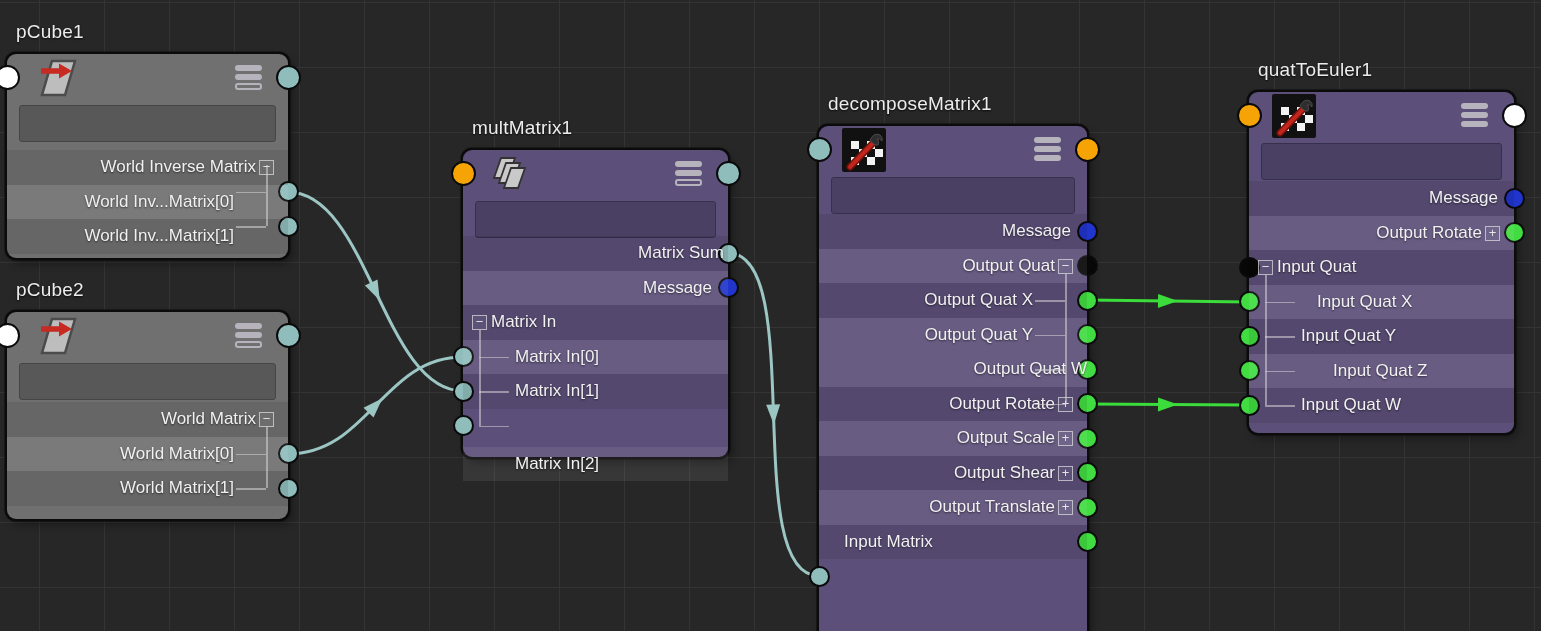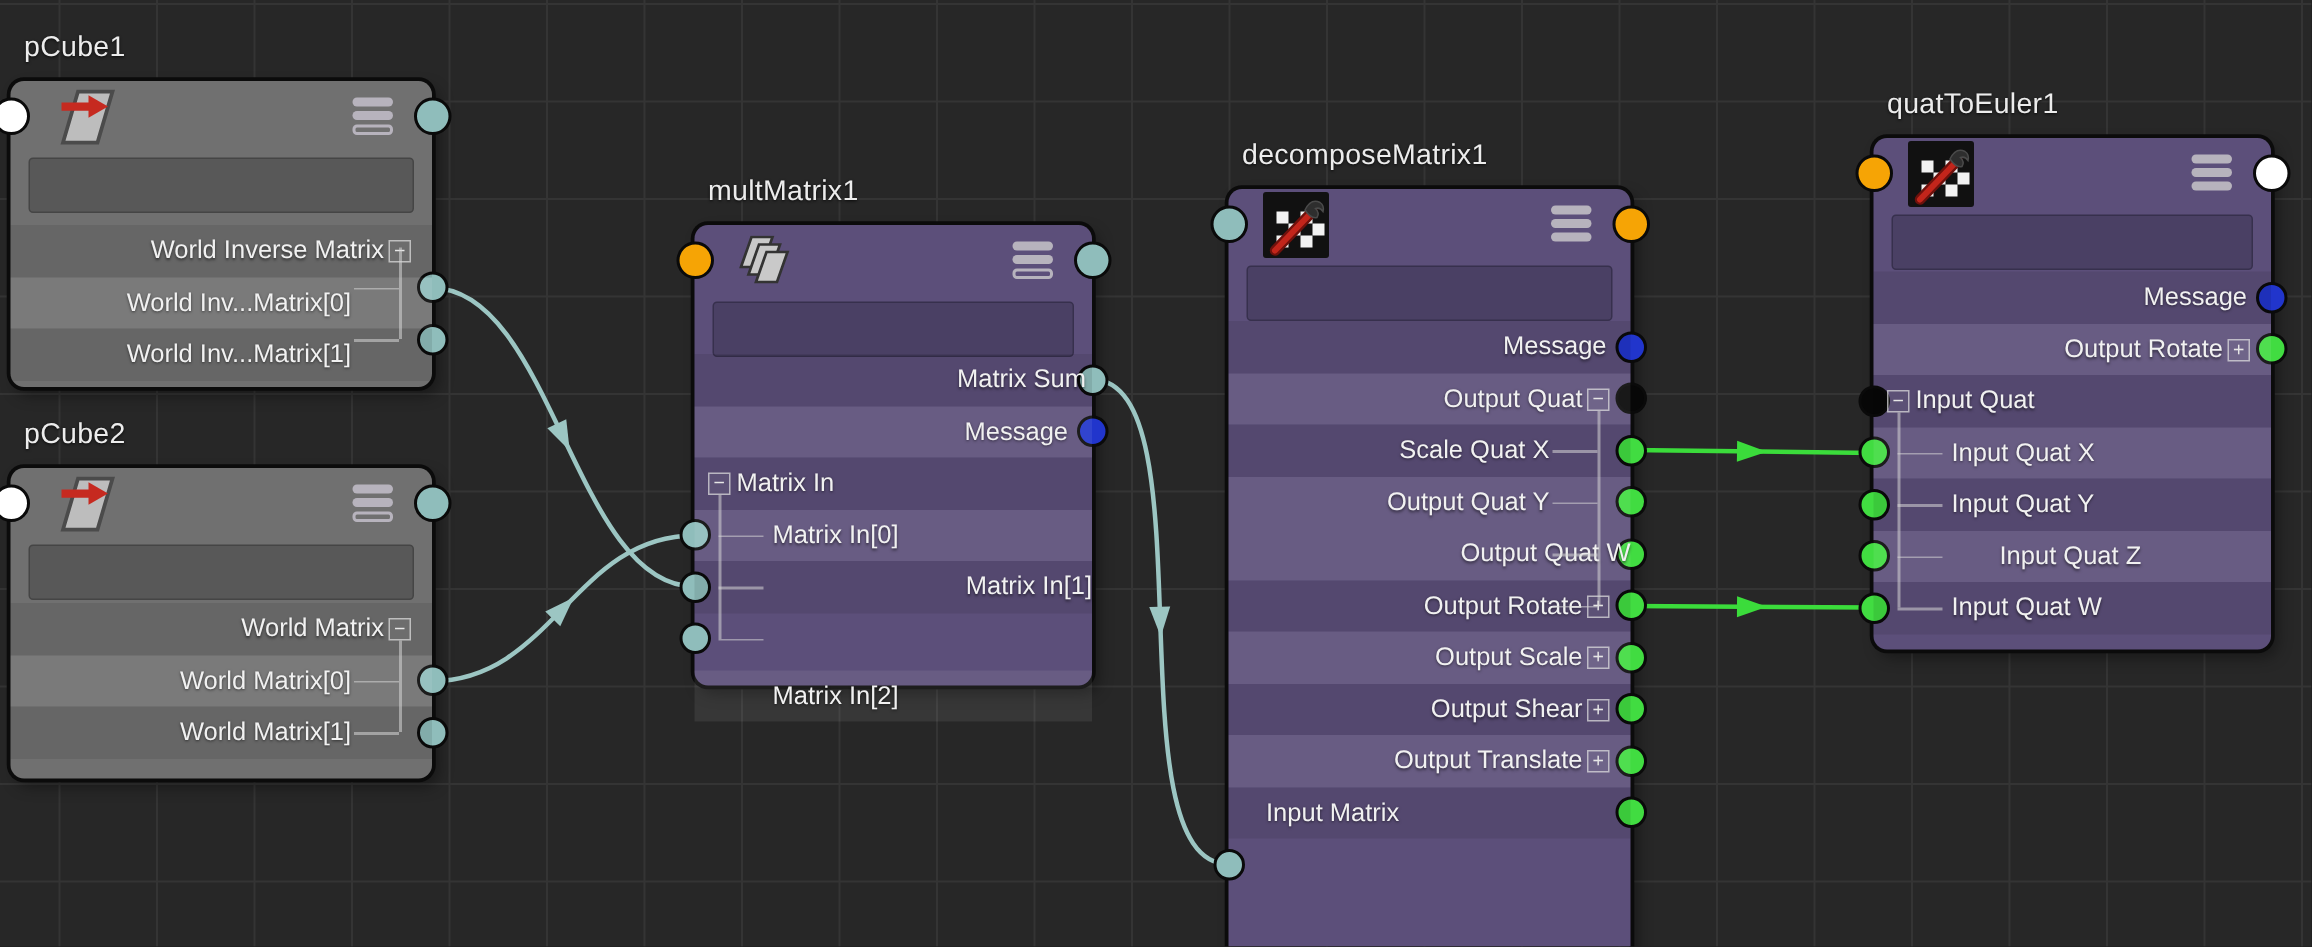--- a/index.html
+++ b/index.html
@@ -124,21 +124,21 @@
         <div class="port" style="left: 254.5px; top: 92.75px; background: rgb(143, 189, 187);"></div>
         <div class="port" style="left: 254.5px; top: 127.25px; background: rgb(33, 53, 204);"></div>
         <div class="port" style="left: -10.5px; top: 196.25px; background: rgb(143, 189, 187);"></div>
         <div class="port" style="left: -10.5px; top: 230.75px; background: rgb(143, 189, 187);"></div>
         <div class="port" style="left: -10.5px; top: 265.25px; background: rgb(143, 189, 187);"></div>
         <div class="rows" style="top: 86px;">
           <div class="row shade-dark" style="text-align: right; padding-right: 4px;"><span>Matrix Sum</span></div>
           <div class="row shade-light" style="text-align: right; padding-right: 16px;"><span>Message</span></div>
           <div class="row shade-dark" style="text-align: left; padding-left: 28px;"><span>Matrix In</span><div class="cbox" style="left: 9px;">−</div></div>
           <div class="row shade-light" style="text-align: left; padding-left: 52px;"><span>Matrix In[0]</span></div>
-          <div class="row shade-dark" style="text-align: right; padding-left: 52px;"><span>Matrix In[1]</span></div>
+          <div class="row shade-dark" style="text-align: left; padding-left: 52px;"><span>Matrix In[1]</span></div>
           <div class="row shade-light" style="text-align: left; padding-left: 52px; margin-top: 38px;"><span>Matrix In[2]</span></div>
         </div>
         <div class="tline" style="left: 16px; top: 180px; width: 1.5px; height: 95.75px;"></div>
         <div class="tline" style="left: 16px; top: 206.75px; width: 30px; height: 1.5px;"></div>
         <div class="tline" style="left: 16px; top: 241.25px; width: 30px; height: 1.5px;"></div>
         <div class="tline" style="left: 16px; top: 275.75px; width: 30px; height: 1.5px;"></div>
       </div>
       <div class="node" style="left: 819px; top: 126px; width: 268px; height: 598px; background: rgb(92, 79, 122);">
         <div class="title">decomposeMatrix1</div>
         <div class="hdr">
@@ -172,21 +172,21 @@
         <div class="port" style="left: 257.5px; top: 232.75px; background: rgb(65, 220, 65);"></div>
         <div class="port" style="left: 257.5px; top: 267.25px; background: rgb(65, 220, 65);"></div>
         <div class="port" style="left: 257.5px; top: 301.75px; background: rgb(65, 220, 65);"></div>
         <div class="port" style="left: 257.5px; top: 336.25px; background: rgb(65, 220, 65);"></div>
         <div class="port" style="left: 257.5px; top: 370.75px; background: rgb(65, 220, 65);"></div>
         <div class="port" style="left: 257.5px; top: 405.25px; background: rgb(65, 220, 65);"></div>
         <div class="port" style="left: -10.5px; top: 439.75px; background: rgb(143, 189, 187);"></div>
         <div class="rows" style="top: 88px;">
           <div class="row shade-dark" style="text-align: right; padding-right: 16px;"><span>Message</span></div>
           <div class="row shade-light" style="text-align: right; padding-right: 32px;"><span>Output Quat</span><div class="cbox" style="right: 14px;">−</div></div>
-          <div class="row shade-dark" style="text-align: right; padding-right: 54px;"><span>Scale Quat X</span></div>
+          <div class="row shade-dark" style="text-align: right; padding-right: 54px;"><span>Output Quat X</span></div>
           <div class="row shade-light" style="text-align: right; padding-right: 54px;"><span>Output Quat Y</span></div>
           <div class="row shade-light" style="text-align: right; "><span>Output Quat W</span></div>
           <div class="row shade-dark" style="text-align: right; padding-right: 32px;"><span>Output Rotate</span><div class="cbox" style="right: 14px;">+</div></div>
           <div class="row shade-light" style="text-align: right; padding-right: 32px;"><span>Output Scale</span><div class="cbox" style="right: 14px;">+</div></div>
           <div class="row shade-dark" style="text-align: right; padding-right: 32px;"><span>Output Shear</span><div class="cbox" style="right: 14px;">+</div></div>
           <div class="row shade-light" style="text-align: right; padding-right: 32px;"><span>Output Translate</span><div class="cbox" style="right: 14px;">+</div></div>
           <div class="row shade-dark" style="text-align: left; padding-left: 25px;"><span>Input Matrix</span></div>
         </div>
         <div class="tline" style="left: 246px; top: 147.5px; width: 1.5px; height: 130.25px;"></div>
         <div class="tline" style="left: 216px; top: 174.25px; width: 30px; height: 1.5px;"></div>
@@ -224,21 +224,21 @@
         <div class="port" style="left: 254.5px; top: 130.25px; background: rgb(65, 220, 65);"></div>
         <div class="port" style="left: -10.5px; top: 164.75px; background: rgb(7, 7, 7);"></div>
         <div class="port" style="left: -10.5px; top: 199.25px; background: rgb(65, 220, 65);"></div>
         <div class="port" style="left: -10.5px; top: 233.75px; background: rgb(65, 220, 65);"></div>
         <div class="port" style="left: -10.5px; top: 268.25px; background: rgb(65, 220, 65);"></div>
         <div class="port" style="left: -10.5px; top: 302.75px; background: rgb(65, 220, 65);"></div>
         <div class="rows" style="top: 89px;">
           <div class="row shade-dark" style="text-align: right; padding-right: 16px;"><span>Message</span></div>
           <div class="row shade-light" style="text-align: right; padding-right: 32px;"><span>Output Rotate</span><div class="cbox" style="right: 14px;">+</div></div>
           <div class="row shade-dark" style="text-align: left; padding-left: 28px;"><span>Input Quat</span><div class="cbox" style="left: 9px;">−</div></div>
-          <div class="row shade-light" style="text-align: left; padding-left: 52px;"><span>Input Quat X</span></div>
+          <div class="row shade-light" style="text-align: left; padding-left: 68px;"><span>Input Quat X</span></div>
           <div class="row shade-dark" style="text-align: left; padding-left: 52px;"><span>Input Quat Y</span></div>
           <div class="row shade-light" style="text-align: left; padding-left: 84px;"><span>Input Quat Z</span></div>
           <div class="row shade-dark" style="text-align: left; padding-left: 52px;"><span>Input Quat W</span></div>
         </div>
         <div class="tline" style="left: 16px; top: 183px; width: 1.5px; height: 130.25px;"></div>
         <div class="tline" style="left: 16px; top: 209.75px; width: 30px; height: 1.5px;"></div>
         <div class="tline" style="left: 16px; top: 244.25px; width: 30px; height: 1.5px;"></div>
         <div class="tline" style="left: 16px; top: 278.75px; width: 30px; height: 1.5px;"></div>
         <div class="tline" style="left: 16px; top: 313.25px; width: 30px; height: 1.5px;"></div>
       </div>

